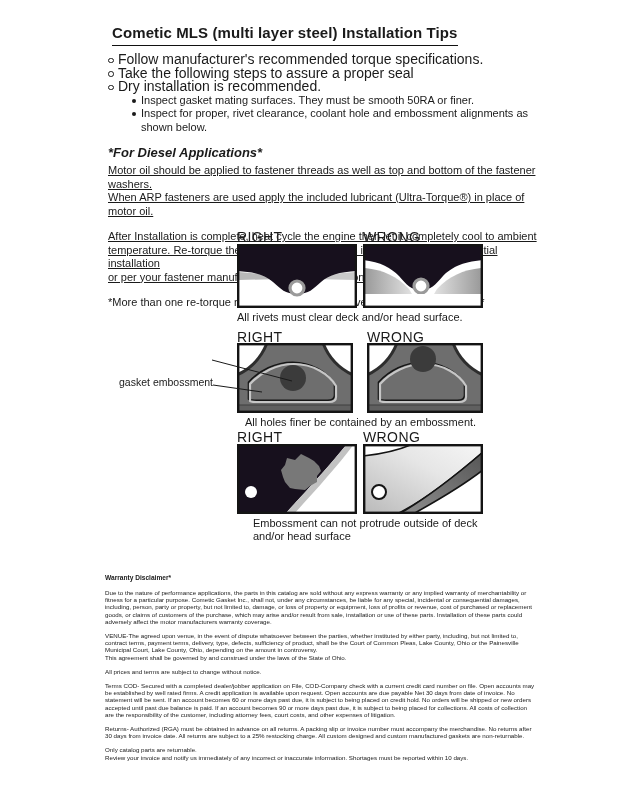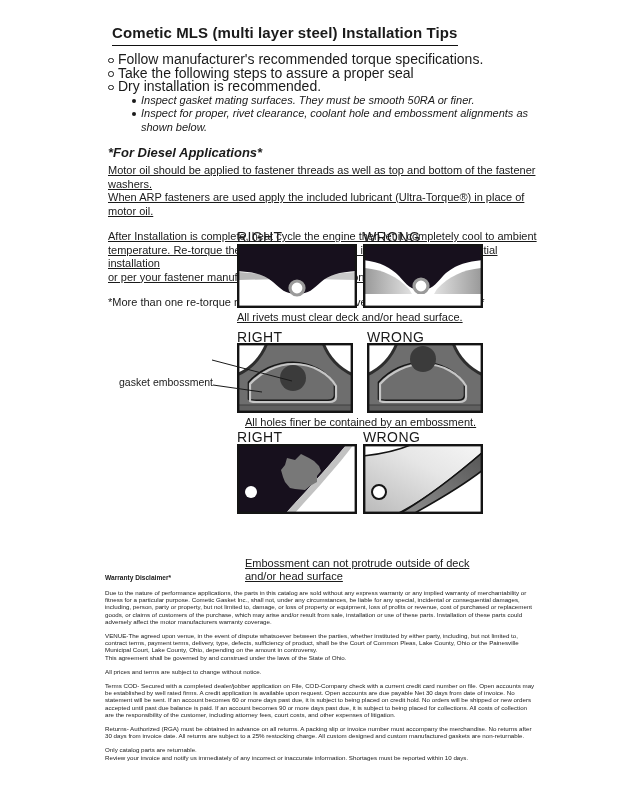--- a/index.html
+++ b/index.html
@@ -5,31 +5,31 @@
   html,body{margin:0;padding:0;background:#ffffff;}
   .page{position:relative;width:618px;height:800px;background:#ffffff;overflow:hidden;
         font-family:"Liberation Sans", sans-serif;color:#1a1a1a;}
   
   .main{position:absolute;left:108px;top:24px;width:432px;}
   .title{display:inline-block;margin:0 0 7px 4px;font-size:15px;font-weight:700;
          border-bottom:1.8px solid #111;padding-bottom:4px;letter-spacing:.1px;}
   .bullet{position:relative;padding-left:10px;font-size:14px;line-height:13.5px;}
   .bullet .ring{position:absolute;left:0;top:4.5px;width:3.5px;height:3.5px;border:1px solid #1a1a1a;
                 border-radius:50%;}
-  .subbullet{position:relative;margin-left:24px;padding-left:9px;font-size:11px;line-height:13.5px;font-style:italic;}
+  .subbullet{position:relative;margin-left:24px;padding-left:9px;font-size:11px;line-height:13.5px;}
   .subbullet .dot{position:absolute;left:0;top:5px;width:4px;height:4px;background:#1a1a1a;border-radius:50%;}
   .diesel-h{margin:11px 0 4px 0;font-size:13px;font-weight:700;font-style:italic;}
   .para{margin:0 0 12px 0;font-size:11px;line-height:13.5px;white-space:pre-line;text-decoration:underline;}
   .note{margin-top:2px;font-size:11px;line-height:13.5px;}
   
   .dgrow{position:absolute;}
   .dglabel{position:absolute;top:0;font-size:14px;letter-spacing:.4px;}
   .dgbox{position:absolute;}
   .dgbox svg{display:block;}
-  .caption{position:absolute;font-size:11px;line-height:12.5px;white-space:pre-line;text-decoration:underline;}
+  .caption{position:absolute;font-size:11px;line-height:12.5px;white-space:pre-line;}
   .side-label{position:absolute;text-align:right;font-size:10.5px;line-height:11.5px;white-space:pre-line;}
   
   .warranty{position:absolute;left:105px;top:574px;width:432px;}
   .warranty h4{margin:0 0 8px 0;font-size:6.6px;font-weight:700;}
   .warranty p{margin:0 0 7px 0;font-size:6.2px;line-height:7.2px;white-space:pre-line;}
   .footer-code{position:absolute;left:388px;top:804px;font-size:19px;letter-spacing:.3px;}
 </style>
 </head>
 <body>
 
@@ -176,21 +176,21 @@
               <stop offset="1" stop-color="#565656"></stop>
           </linearGradient>
         </defs>
         <rect x="0" y="0" width="120" height="70" fill="#ffffff"></rect>
         <path d="M0,12 C20,10 36,6 50,0 L120,0 L120,8 C90,34 62,56 34,70 L0,70 Z" fill="url(#g3a)" stroke="#141414" stroke-width="1.6"></path>
         <path d="M36,70 C64,54 92,32 120,8 L120,26 C94,46 68,60 50,70 Z" fill="url(#g3b)" stroke="#141414" stroke-width="1.6"></path>
         <circle cx="16" cy="48" r="7" fill="#ffffff" stroke="#141414" stroke-width="2"></circle>
         <rect x="1.2" y="1.2" width="117.6" height="67.6" fill="none" stroke="#141414" stroke-width="2.4"></rect>
       </svg>
     </div>
-    <div class="caption" style="left:8px;top:88px;margin-top:40px;">Embossment can not protrude outside of deck
+    <div class="caption" style="left:16px;top:88px;">Embossment can not protrude outside of deck
 and/or head surface</div>
   </div>
 
   <div class="warranty">
     <h4>Warranty Disclaimer*</h4>
     <p>Due to the nature of performance applications, the parts in this catalog are sold without any express warranty or any implied warranty of merchantability or fitness for a particular purpose.  Cometic Gasket Inc., shall not, under any circumstances, be liable for any special, incidental or consequential damages, including, person, party or property, but not limited to, damage, or loss of property or equipment, loss of profits or revenue, cost of purchased or replacement goods, or claims of customers of the purchase, which may arise and/or result from sale, installation or use of these parts.  Installation of these parts could adversely affect the motor manufacturers warranty coverage.</p>
     <p>VENUE-The agreed upon venue, in the event of dispute whatsoever between the parties, whether instituted by either party, including, but not limited to, contract terms, payment terms, delivery, type, defects, sufficiency of product, shall be the Court of Common Pleas, Lake County, Ohio or the Painesville Municipal Court, Lake County, Ohio, depending on the amount in controversy.
 This agreement shall be governed by and construed under the laws of the State of Ohio.</p>
     <p>All prices and terms are subject to change without notice.</p>
     <p>Terms COD- Secured with a completed dealer/jobber application on File, COD-Company check with a current credit card number on file.  Open accounts may be established by well rated firms.  A credit application is available upon request.  Open accounts are due payable Net 30 days from date of invoice.  No statement will be sent.  If an account becomes 60 or more days past due, it is subject to being placed on credit hold.  No orders will be shipped or new orders accepted until past due balance is paid.  If an account becomes 90 or more days past due, it is subject to being placed for collections.  All costs of collection are the responsibility of the customer, including attorney fees, court costs, and other expenses of litigation.</p>

